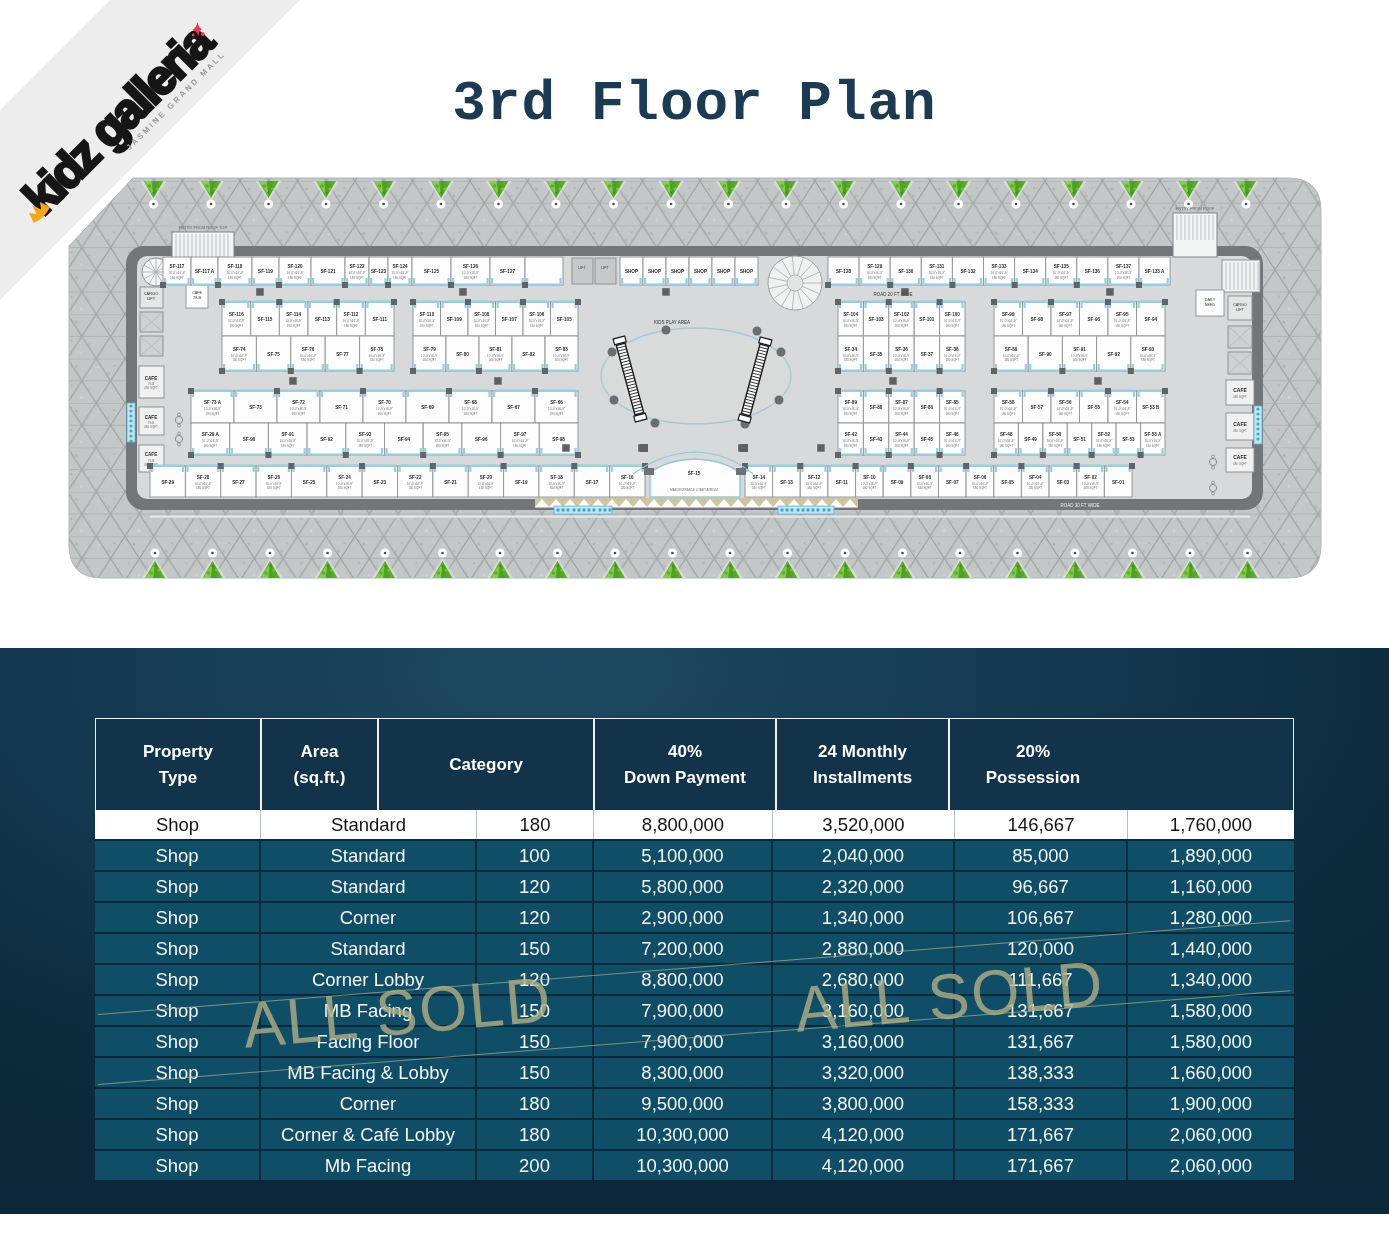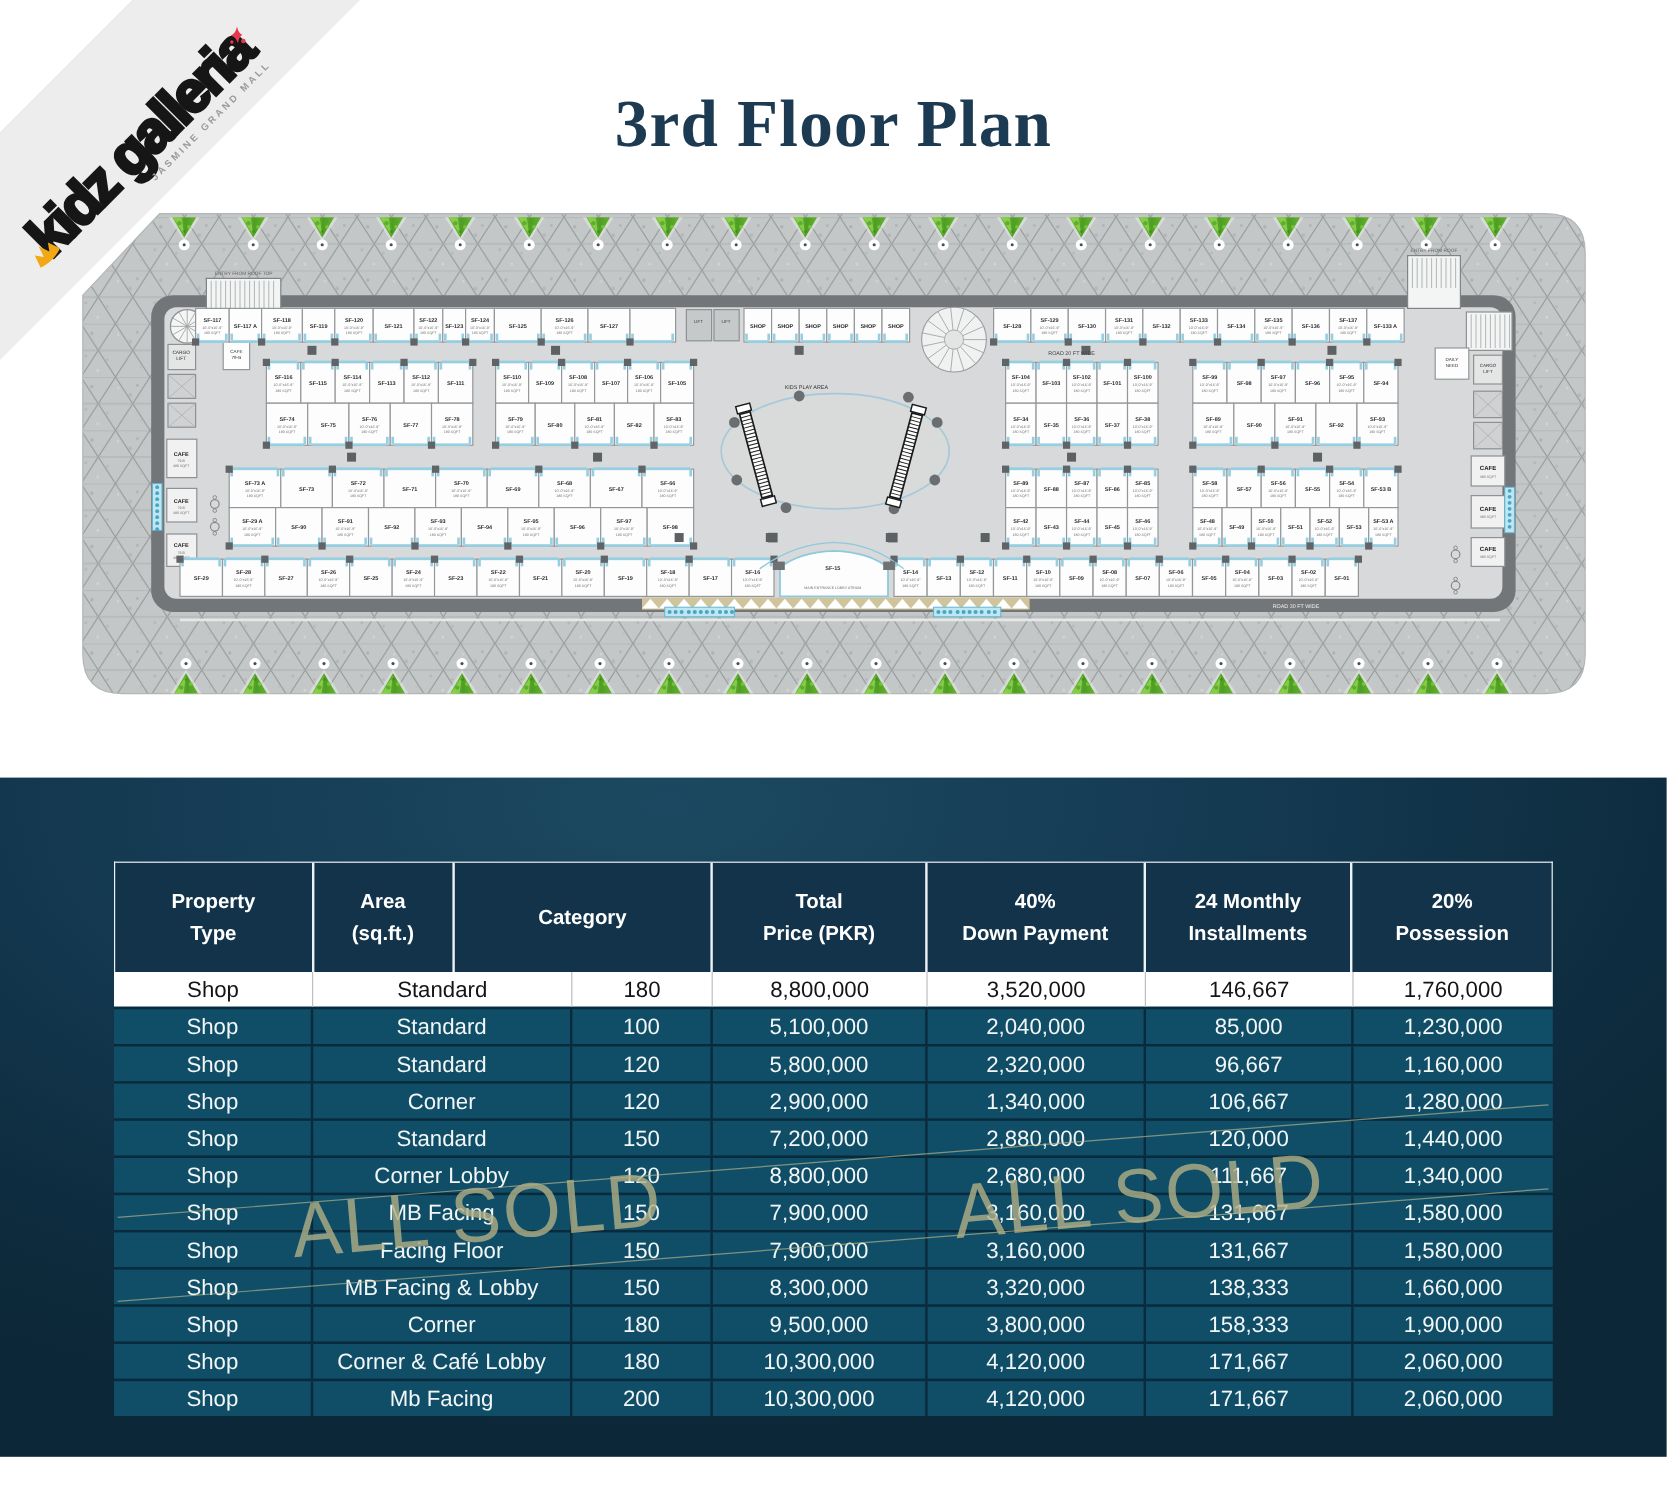--- a/index.html
+++ b/index.html
@@ -1,16 +1,16 @@
 <!DOCTYPE html>
 <html><head><meta charset="utf-8"><style>
 html,body{margin:0;padding:0;width:1389px;height:1250px;background:#ffffff;
 font-family:"Liberation Sans",sans-serif;overflow:hidden;position:relative}
 .abs{position:absolute}
-#title{left:0;top:72px;width:1389px;text-align:center;font-family:Liberation Serif, serif;
+#title{left:0;top:72px;width:1389px;text-align:center;font-family:Liberation Mono, monospace;
 font-weight:bold;font-size:56px;color:#1c3a52;letter-spacing:1px}
 #logowrap{left:22px;top:196px;width:300px;height:80px;transform:rotate(-45deg);transform-origin:0 0}
 #logo{left:0;top:-14px;font-size:48px;font-weight:bold;color:#161616;letter-spacing:-2.5px;
 white-space:nowrap;-webkit-text-stroke:3px #161616}
 #logosub{left:108px;top:37px;font-size:8px;font-weight:bold;color:#9b9b9b;letter-spacing:2.5px;white-space:nowrap}
 #dark{left:0;top:648px;width:1389px;height:566px;
 background:radial-gradient(1050px 520px at 40% 4%,#1c4961 0%,#143a52 45%,#0e2c3f 80%,#0c2838 100%)}
 #tablewrap{left:95px;top:70px;width:1199px}
 .trh{display:flex;background:#123349;height:92px;border:1.5px solid #eef2f4;border-bottom:none;box-sizing:border-box}
 .th{display:flex;align-items:center;justify-content:center;text-align:center;color:#fff;
@@ -1755,42 +1755,41 @@
 
 <div class="abs" id="title">3rd Floor Plan</div>
 
 <div class="abs" id="dark">
 
 <div class="abs" id="tablewrap">
 <div class="trh">
         <div class="th" style="width:166px">Property<br>Type</div>
         <div class="th" style="width:117px">Area<br>(sq.ft.)</div>
         <div class="th" style="width:216px">Category</div>
-        <div class="th" style="width:179px">Total<br>Price (PKR)</div>
         <div class="th" style="width:182px">40%<br>Down Payment</div>
         <div class="th" style="width:173px">24 Monthly<br>Installments</div>
         <div class="th" style="width:166px">20%<br>Possession</div>
       </div>
 <div class="trw">
         <div class="td" style="width:166px">Shop</div>
         <div class="td" style="width:216px">Standard</div>
         <div class="td" style="width:117px">180</div>
         <div class="td" style="width:179px">8,800,000</div>
         <div class="td" style="width:182px">3,520,000</div>
         <div class="td" style="width:173px">146,667</div>
         <div class="td" style="width:166px">1,760,000</div>
       </div>
 <div class="tr">
         <div class="td" style="width:166px">Shop</div>
         <div class="td" style="width:216px">Standard</div>
         <div class="td" style="width:117px">100</div>
         <div class="td" style="width:179px">5,100,000</div>
         <div class="td" style="width:182px">2,040,000</div>
         <div class="td" style="width:173px">85,000</div>
-        <div class="td" style="width:166px">1,230,000</div>
+        <div class="td" style="width:166px">1,890,000</div>
       </div>
 <div class="tr">
         <div class="td" style="width:166px">Shop</div>
         <div class="td" style="width:216px">Standard</div>
         <div class="td" style="width:117px">120</div>
         <div class="td" style="width:179px">5,800,000</div>
         <div class="td" style="width:182px">2,320,000</div>
         <div class="td" style="width:173px">96,667</div>
         <div class="td" style="width:166px">1,160,000</div>
       </div>

